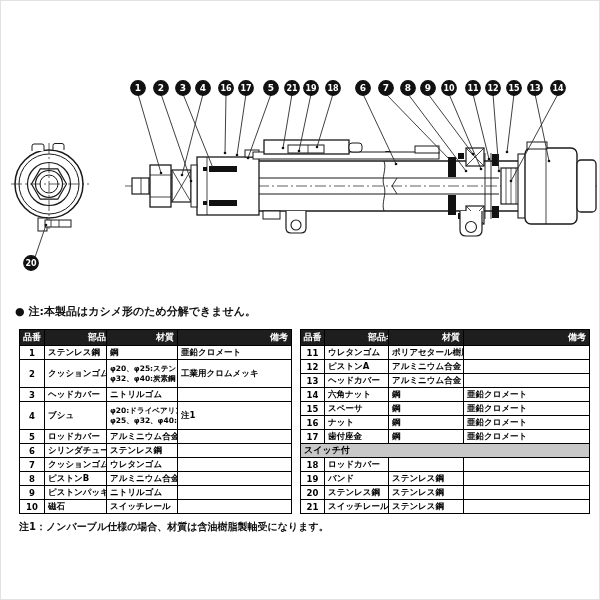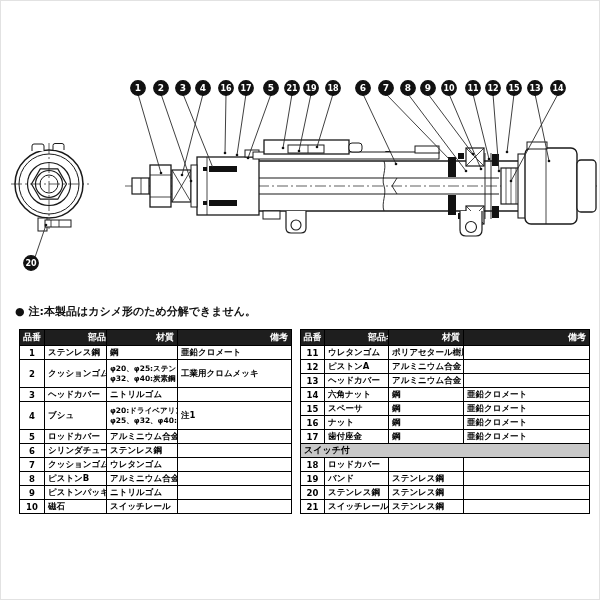--- a/index.html
+++ b/index.html
@@ -408,13 +408,14 @@
           <tr class="single">
             <td class="c">21</td>
             <td>スイッチレール</td>
             <td>ステンレス鋼</td>
             <td></td>
           </tr>
         </tbody>
     </table>
   </div>
 
+  <div class="note-bottom">注1：ノンバーブル仕様の場合、材質は含油樹脂製軸受になります。</div>
 </div>
 
 </body></html>

